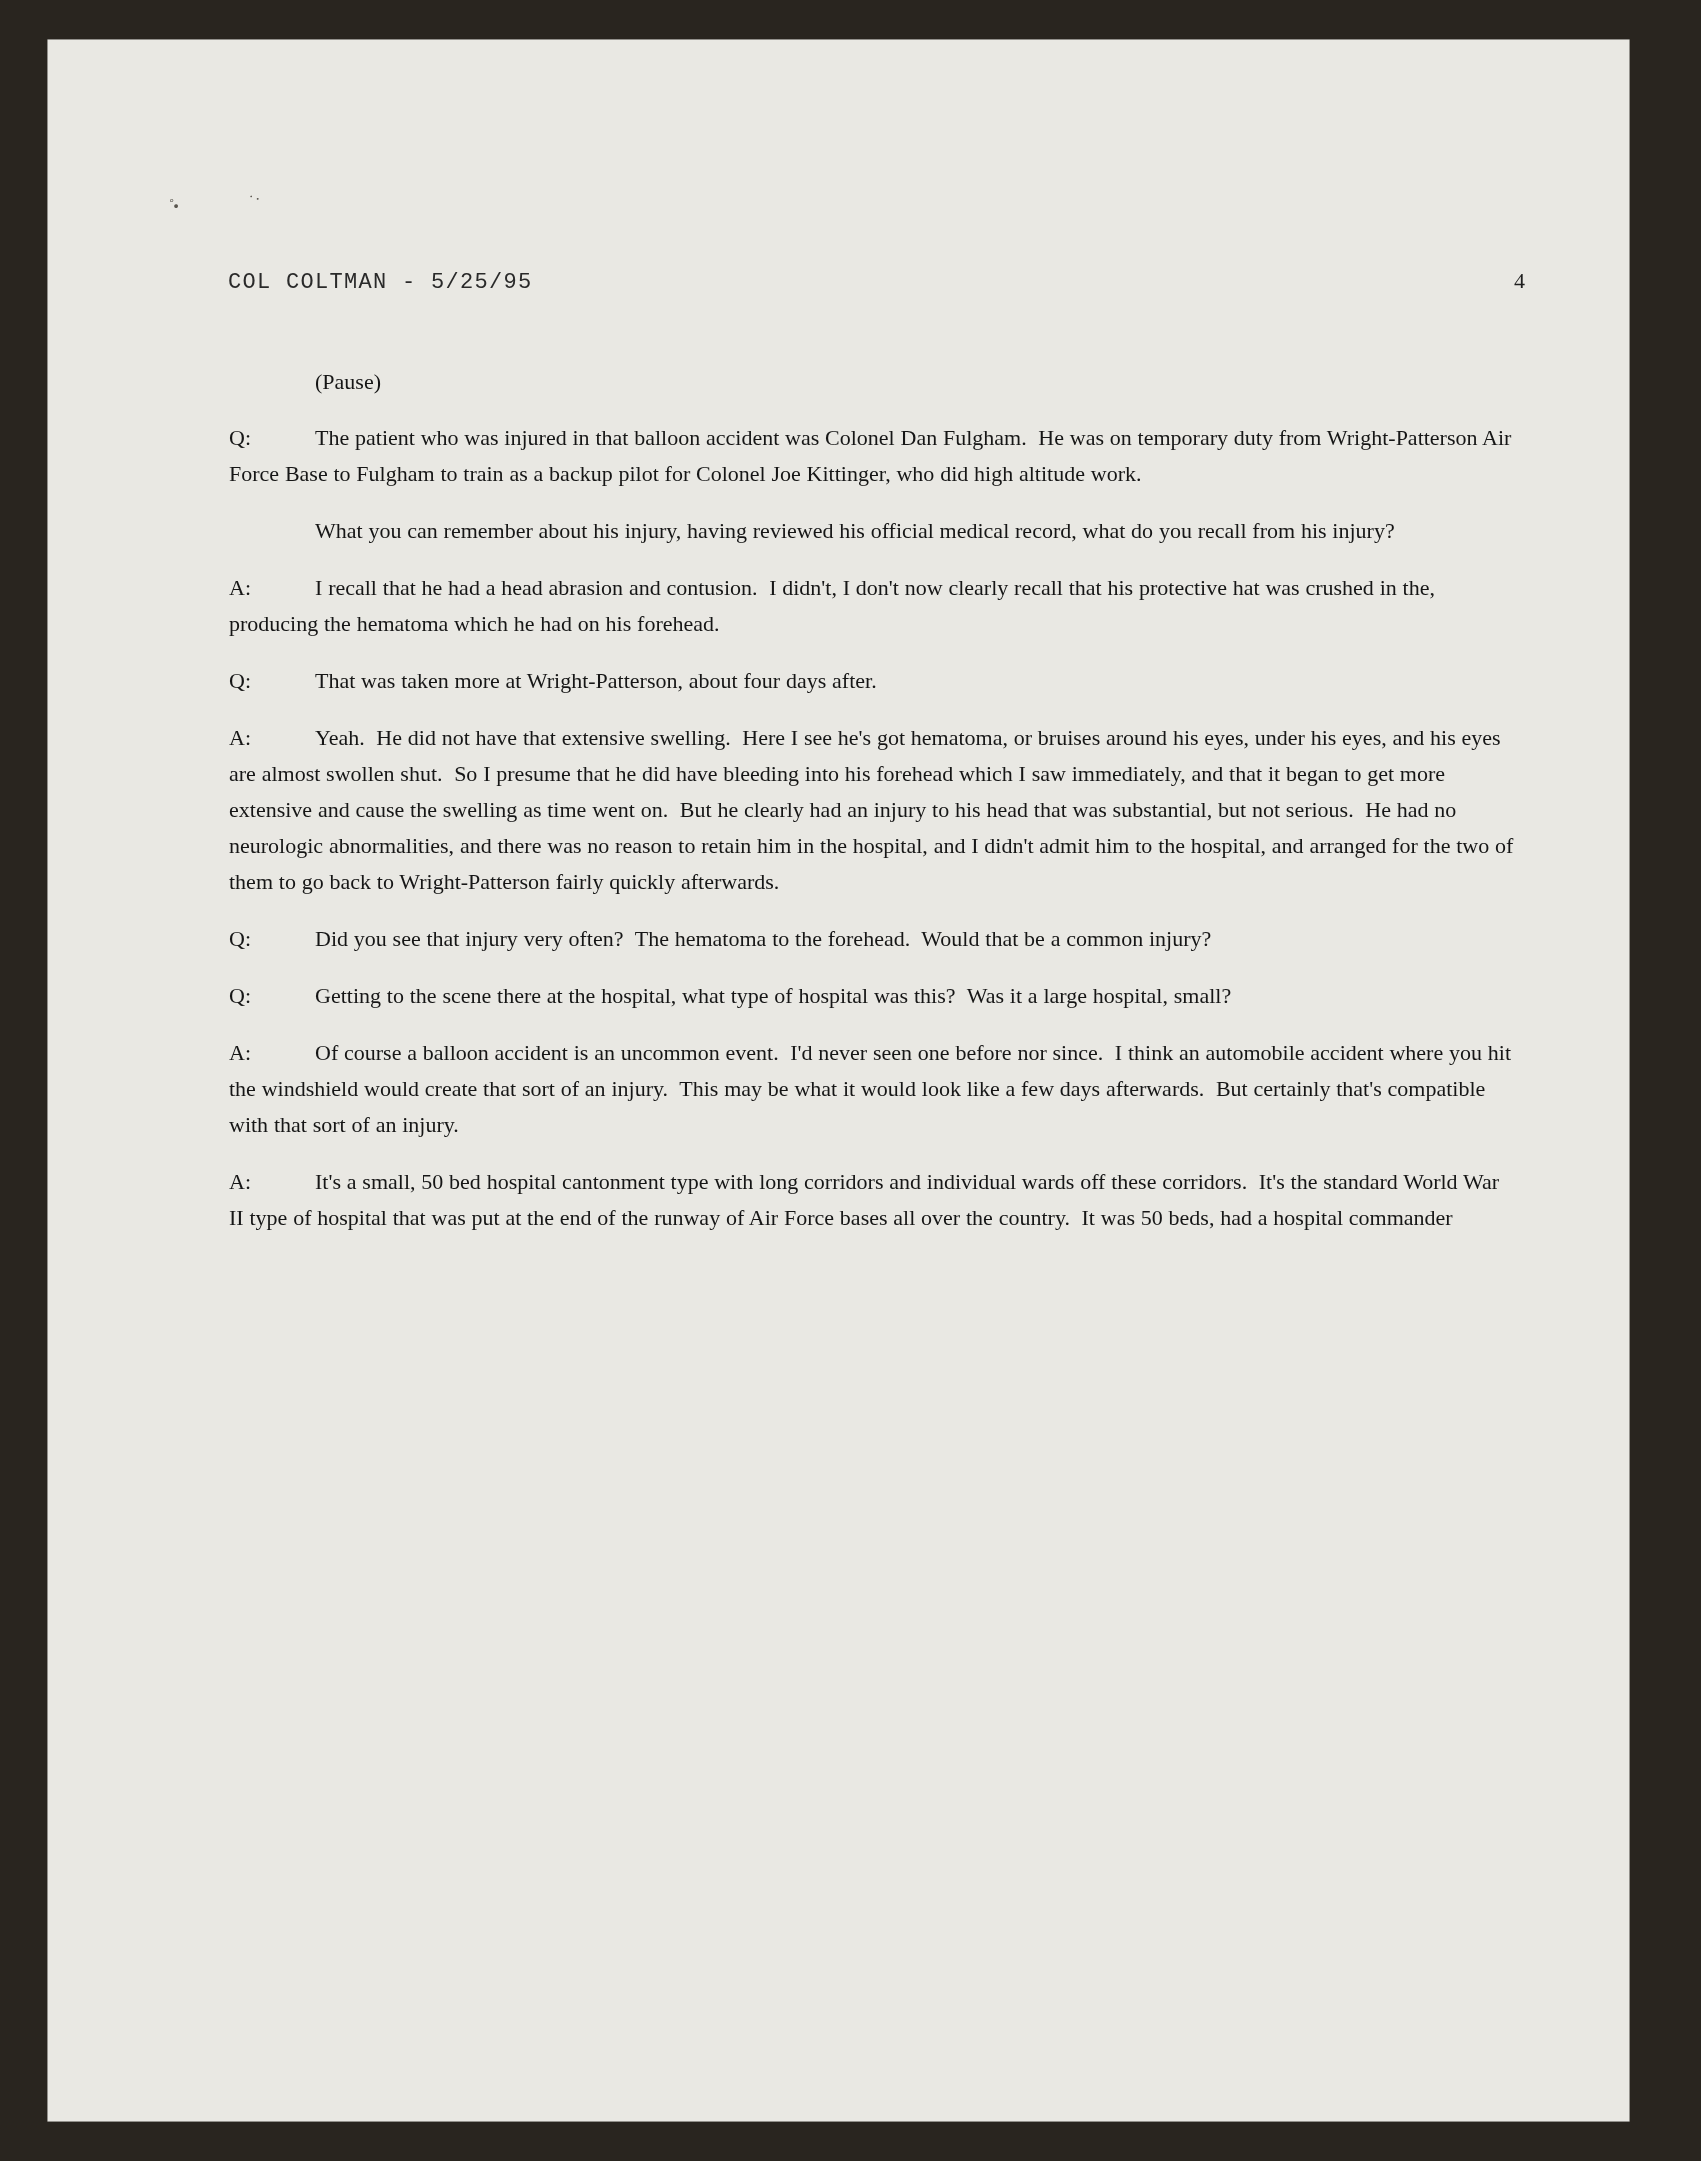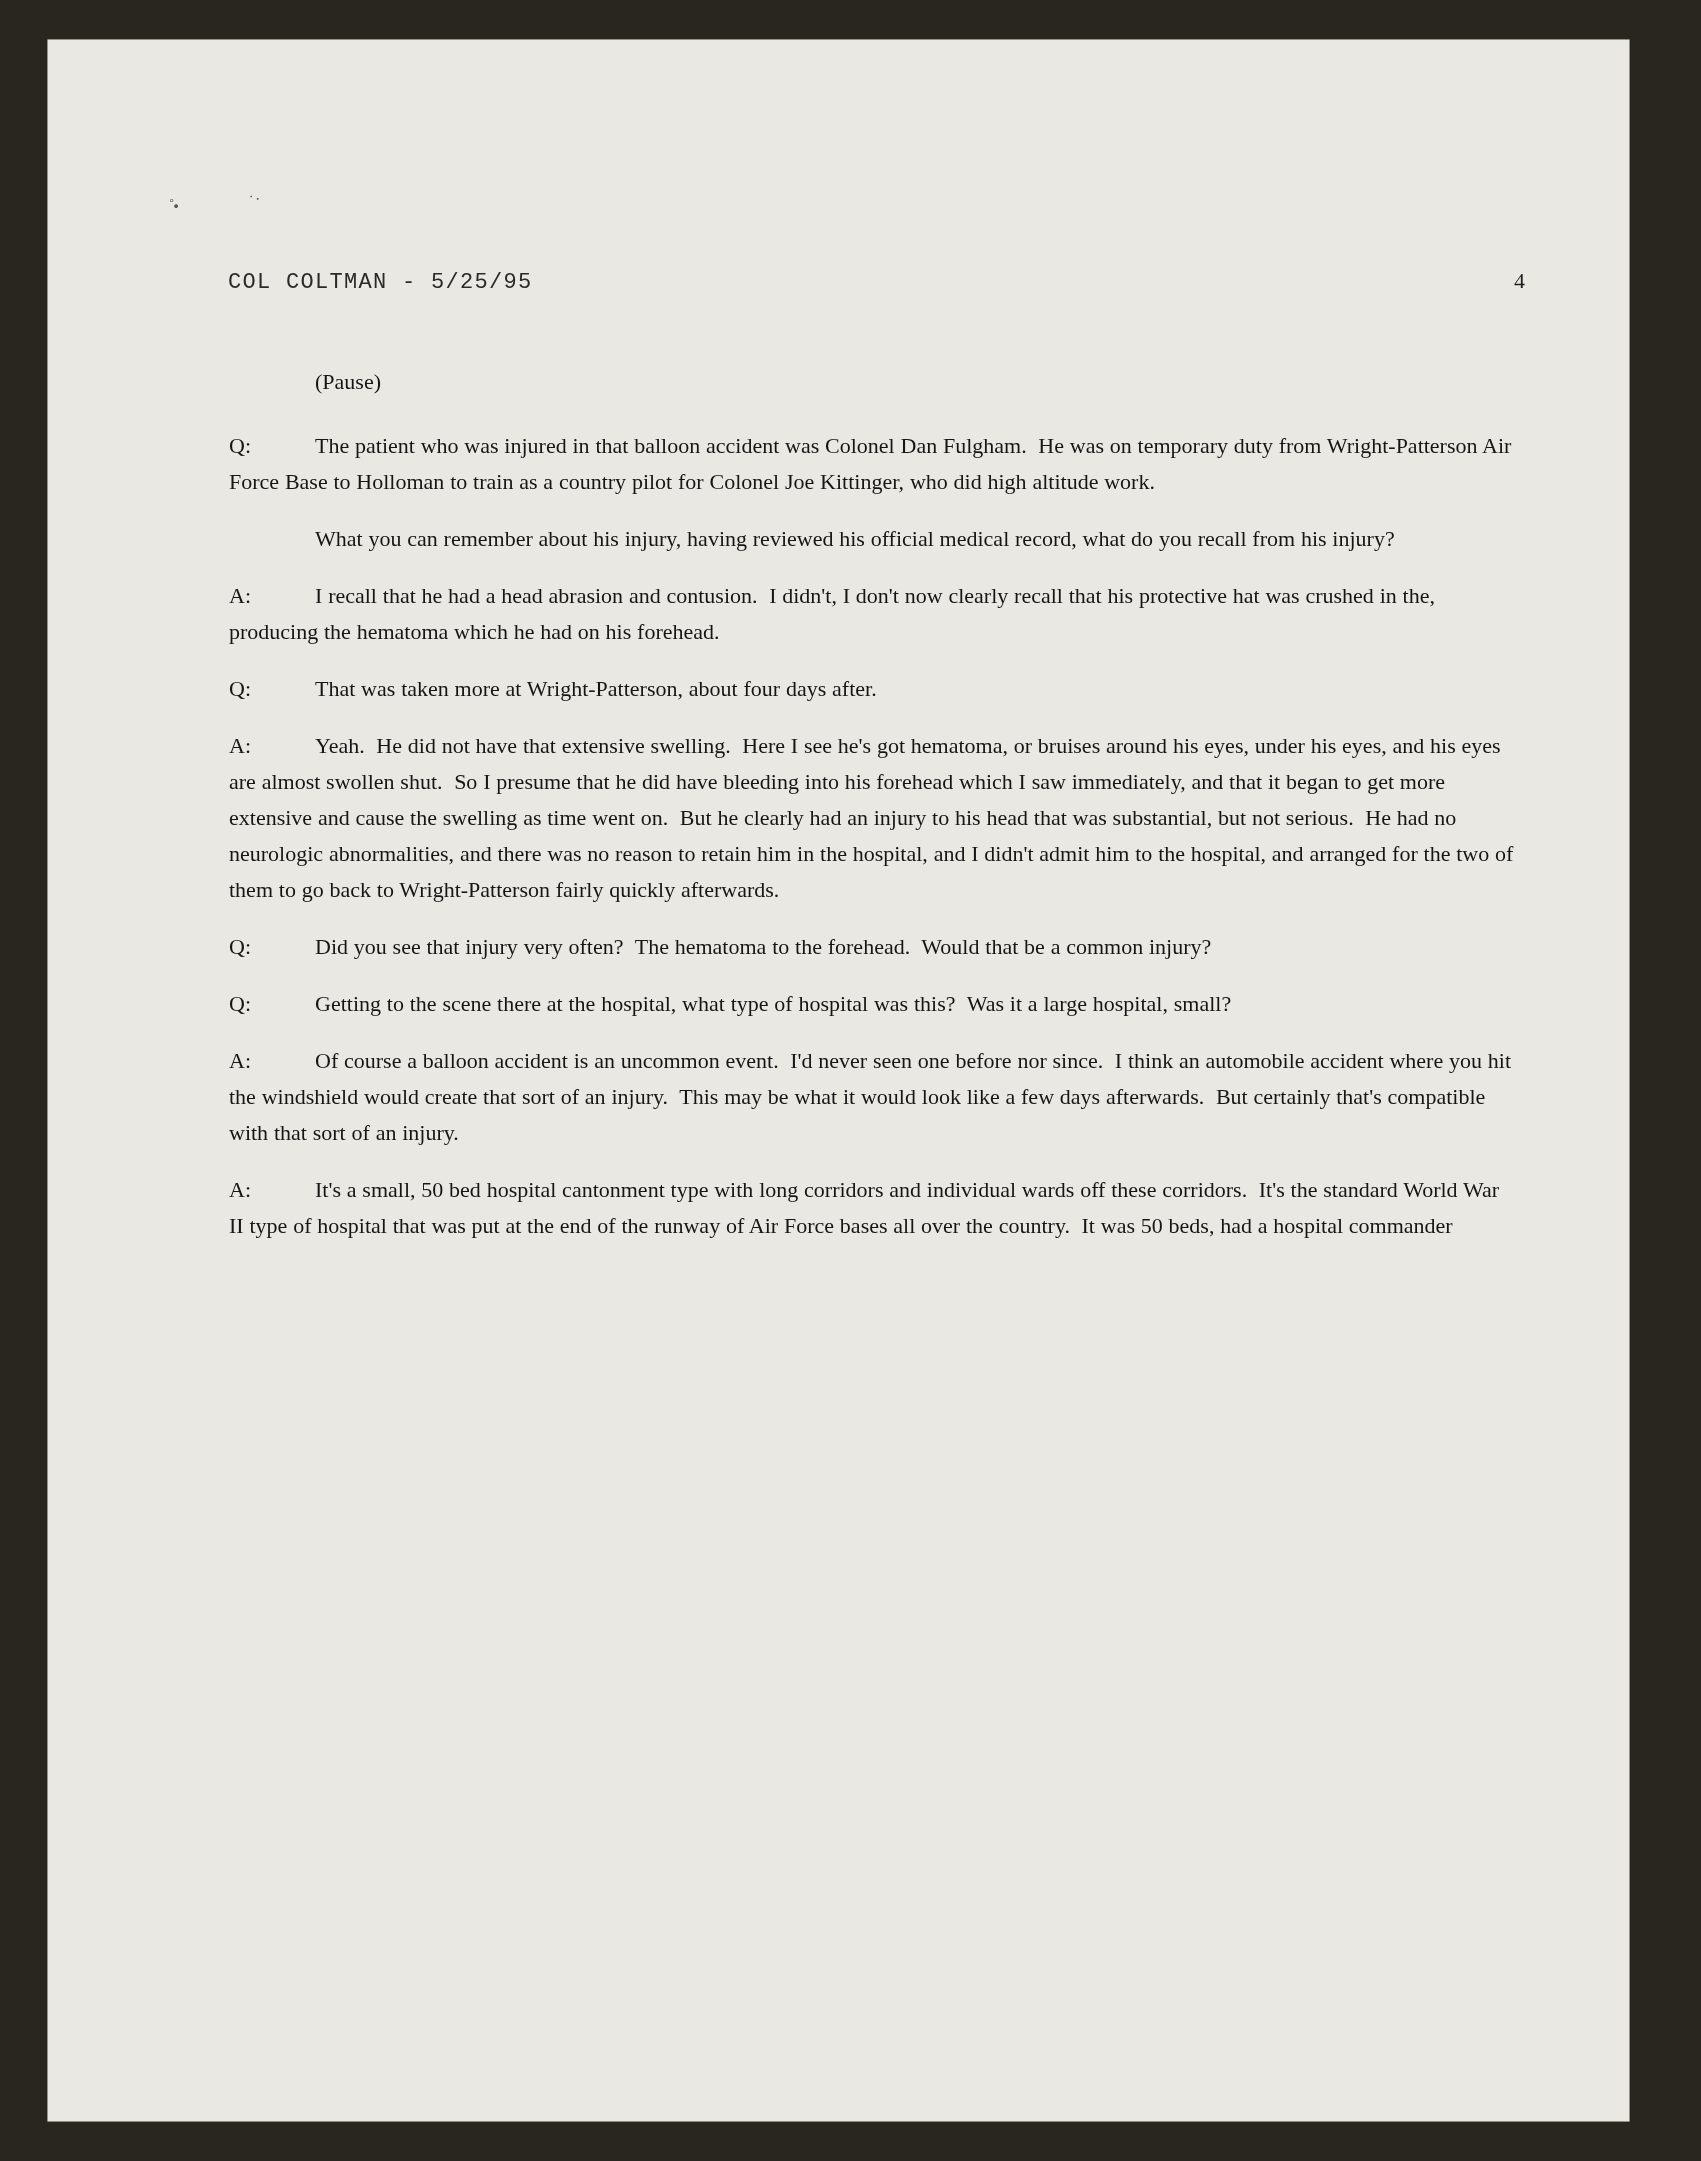--- a/index.html
+++ b/index.html
@@ -80,21 +80,21 @@
     margin: 0 0 21px 0;
     text-align: left;
     white-space: pre-wrap;
     word-spacing: 0.3px;
   }
   .para .lead {
     display: inline-block;
     width: 86px;
     text-indent: 0;
   }
-  .para-pause { margin-bottom: 28px; }
+  .para-pause { margin-bottom: 20px; }
 </style>
 </head>
 <body>
 
 <div class="scan-backdrop"></div>
 
 <div class="page-sheet">
   <div class="page-inner">
 
     <span class="speck speck-a">˚•</span>
@@ -102,21 +102,21 @@
 
     <div class="header-row">
       <div class="header-left">COL COLTMAN - 5/25/95</div>
       <div class="header-page">4</div>
     </div>
 
     <div class="body-col">
 
       <p class="para para-pause"><span class="lead"></span><span>(Pause)</span></p>
 
-      <p class="para"><span class="lead">Q:</span><span>The patient who was injured in that balloon accident was Colonel Dan Fulgham.  He was on temporary duty from Wright-Patterson Air Force Base to Holloman to train as a country pilot for Colonel Joe Kittinger, who did high altitude work.</span></p>
+      <p class="para"><span class="lead">Q:</span><span>The patient who was injured in that balloon accident was Colonel Dan Fulgham.  He was on temporary duty from Wright-Patterson Air Force Base to Fulgham to train as a backup pilot for Colonel Joe Kittinger, who did high altitude work.</span></p>
 
       <p class="para"><span class="lead"></span><span>What you can remember about his injury, having reviewed his official medical record, what do you recall from his injury?</span></p>
 
       <p class="para"><span class="lead">A:</span><span>I recall that he had a head abrasion and contusion.  I didn't, I don't now clearly recall that his protective hat was crushed in the, producing the hematoma which he had on his forehead.</span></p>
 
 
       <p class="para"><span class="lead">Q:</span><span>That was taken more at Wright-Patterson, about four days after.</span></p>
 
       <p class="para"><span class="lead">A:</span><span>Yeah.  He did not have that extensive swelling.  Here I see he's got hematoma, or bruises around his eyes, under his eyes, and his eyes are almost swollen shut.  So I presume that he did have bleeding into his forehead which I saw immediately, and that it began to get more extensive and cause the swelling as time went on.  But he clearly had an injury to his head that was substantial, but not serious.  He had no neurologic abnormalities, and there was no reason to retain him in the hospital, and I didn't admit him to the hospital, and arranged for the two of them to go back to Wright-Patterson fairly quickly afterwards.</span></p>
 

